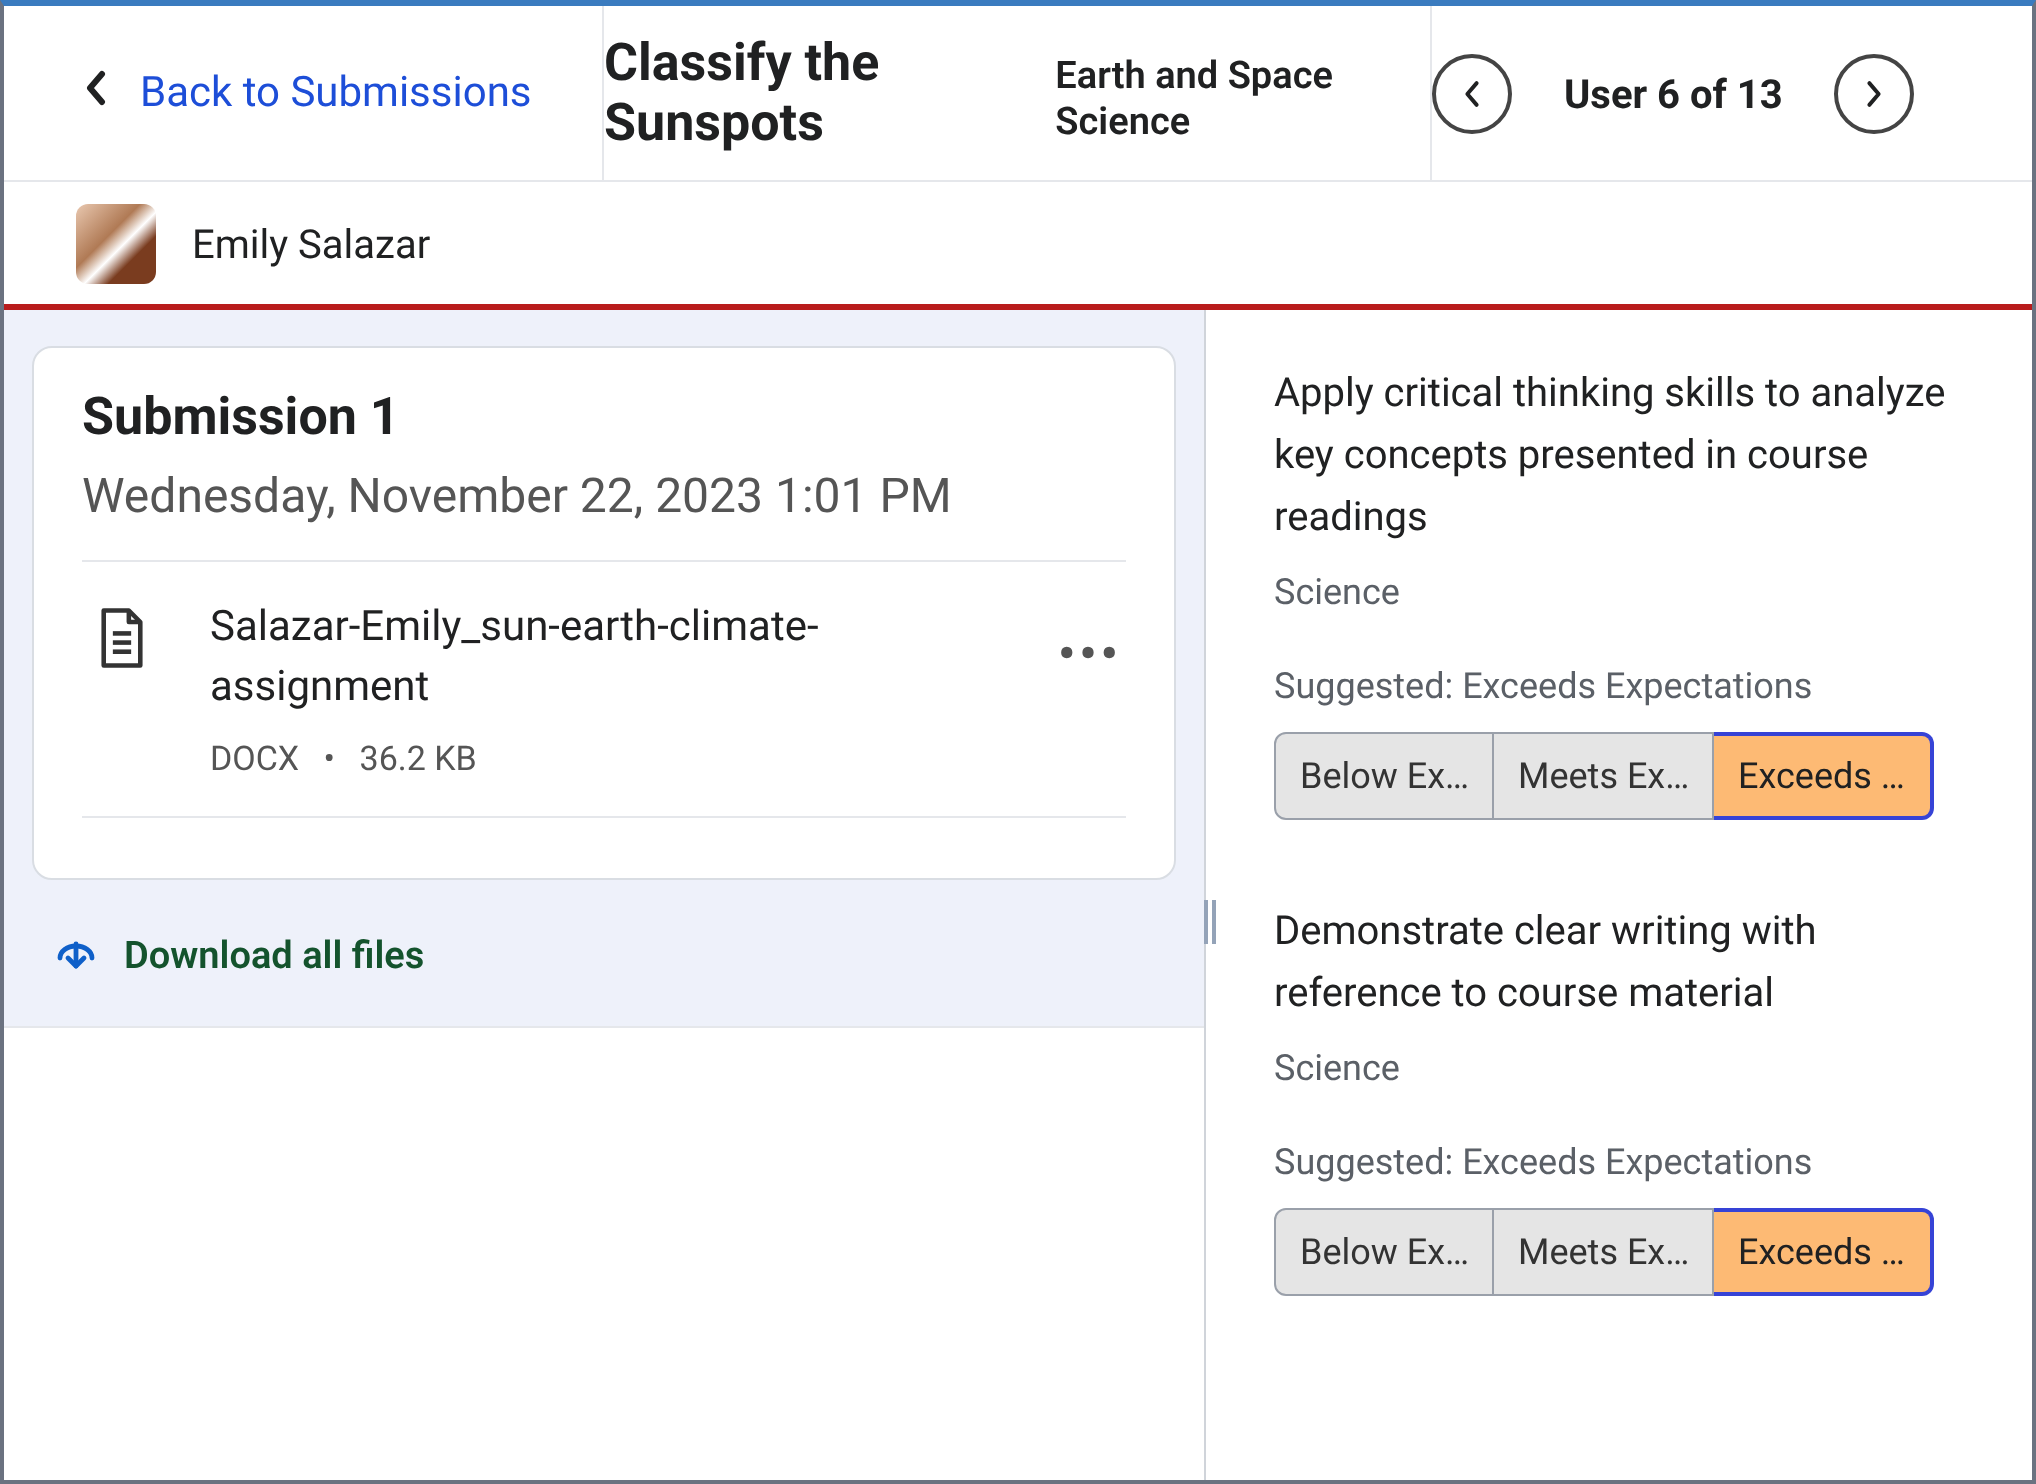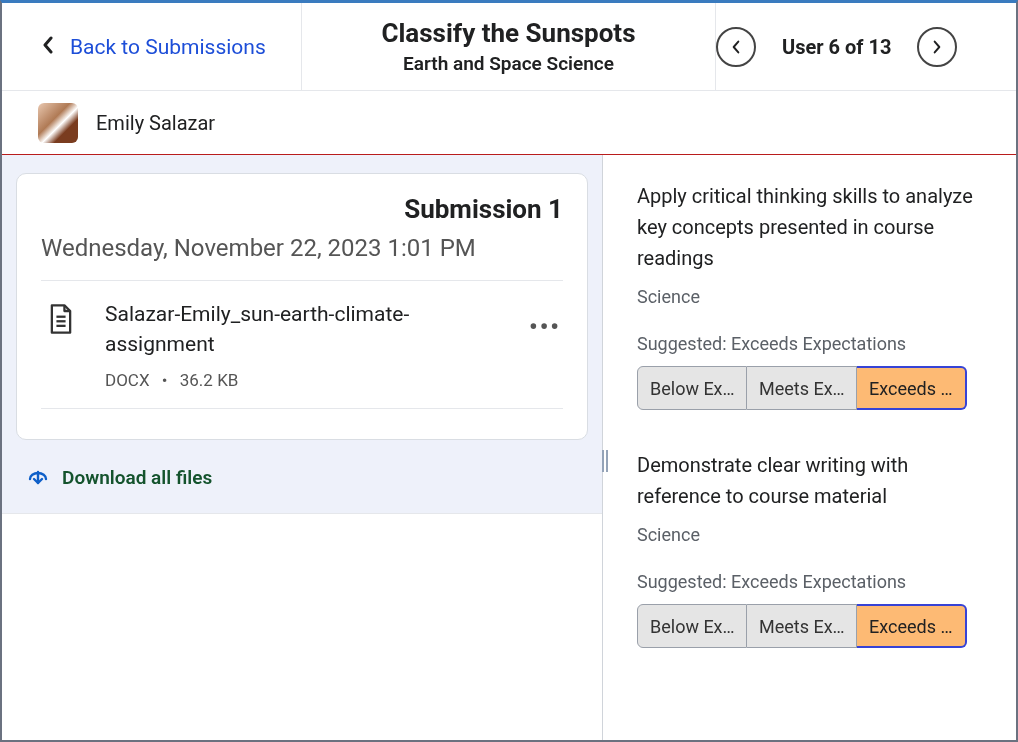--- a/index.html
+++ b/index.html
@@ -2,40 +2,40 @@
 <html><head>
 <meta charset="utf-8">
 <style>
   * { box-sizing: border-box; margin: 0; padding: 0; }
   html, body { width: 1018px; height: 742px; font-family: -apple-system, BlinkMacSystemFont, "Segoe UI", Roboto, Arial, sans-serif; color: #202122; background: #fff; }
   .frame { width: 1018px; height: 742px; border: 2px solid #6b7280; border-top: 3px solid #3a7bbf; overflow: hidden; display: flex; flex-direction: column; }
 
   
   .topbar { display: flex; align-items: stretch; height: 88px; border-bottom: 1px solid #e5e7eb; }
   .topbar .back { flex: 0 0 300px; display: flex; align-items: center; padding-left: 40px; border-right: 1px solid #e5e7eb; gap: 16px; font-size: 21px; color: #1d4ed8; cursor: pointer; }
-  .topbar .title { flex: 1; display: flex; flex-direction: column; align-items: center; justify-content: center; border-right: 1px solid #e5e7eb; }
+  .topbar .title { flex: 1; display: flex; flex-direction: row; align-items: center; justify-content: center; border-right: 1px solid #e5e7eb; }
   .topbar .title .assignment { font-size: 26px; font-weight: 700; }
   .topbar .title .course { font-size: 19px; font-weight: 600; margin-top: 4px; }
   .topbar .pager { flex: 0 0 300px; display: flex; align-items: center; justify-content: flex-start; gap: 26px; }
   .pager .chev-btn { width: 40px; height: 40px; border-radius: 50%; border: 2px solid #444; display: flex; align-items: center; justify-content: center; cursor: pointer; background: #fff; }
   .pager .chev-btn svg { width: 14px; height: 14px; }
   .pager .user-pos { font-size: 20px; font-weight: 700; }
 
   
-  .student-row { display: flex; align-items: center; gap: 18px; padding: 12px 36px; height: 64px; border-bottom: 1px solid #b91c1c; }
+  .student-row { display: flex; align-items: center; gap: 18px; padding: 12px 36px; height: 64px; border-bottom: 3px solid #b91c1c; }
   .avatar { width: 40px; height: 40px; border-radius: 6px; background: linear-gradient(135deg,#e9c8b0 0%, #b07a55 40%, #fff 55%, #7a3c1f 70%); overflow: hidden; }
   .student-name { font-size: 20px; }
 
   
   .main { display: flex; flex: 1; overflow: hidden; }
   .left { flex: 0 0 600px; background: #eef1fa; padding: 18px 14px 0 14px; display: flex; flex-direction: column; position: relative; }
   .divider-handle { position: absolute; right: -6px; top: 294px; width: 6px; height: 24px; display: flex; gap: 2px; align-items: center; }
   .divider-handle span { display:block; width:2px; height:22px; background:#94a3b8; }
   .left .card { background: #fff; border: 1px solid #d9dde3; border-radius: 10px; padding: 20px 24px 30px 24px; }
-  .card h2 { font-size: 26px; font-weight: 700; margin-bottom: 10px; text-align: right; }
+  .card h2 { font-size: 26px; font-weight: 700; margin-bottom: 10px; }
   .card .date { font-size: 24px; color: #555; margin-bottom: 18px; }
   .file-row { display: flex; align-items: flex-start; gap: 24px; padding: 18px 0 0 0; border-top: 1px solid #e5e7eb; border-bottom: 1px solid #e5e7eb; padding-bottom: 18px; }
   .file-icon { flex: 0 0 40px; display:flex; justify-content:center; padding-top:4px;}
   .file-icon svg { width: 28px; height: 32px; stroke:#333; }
   .file-meta { flex: 1; }
   .file-name { font-size: 21px; line-height: 1.45; }
   .file-sub { font-size: 17px; color: #555; margin-top: 10px; }
   .file-sub .dot { margin: 0 8px; }
   .file-more { flex: 0 0 34px; font-size: 24px; letter-spacing: 2px; color: #555; font-weight:700; padding-top: 14px; cursor:pointer; }
   .download-row { display: flex; align-items: center; gap: 12px; padding: 24px 10px 22px 10px; color: #14532d; font-size: 19px; font-weight: 600; cursor: pointer; }

